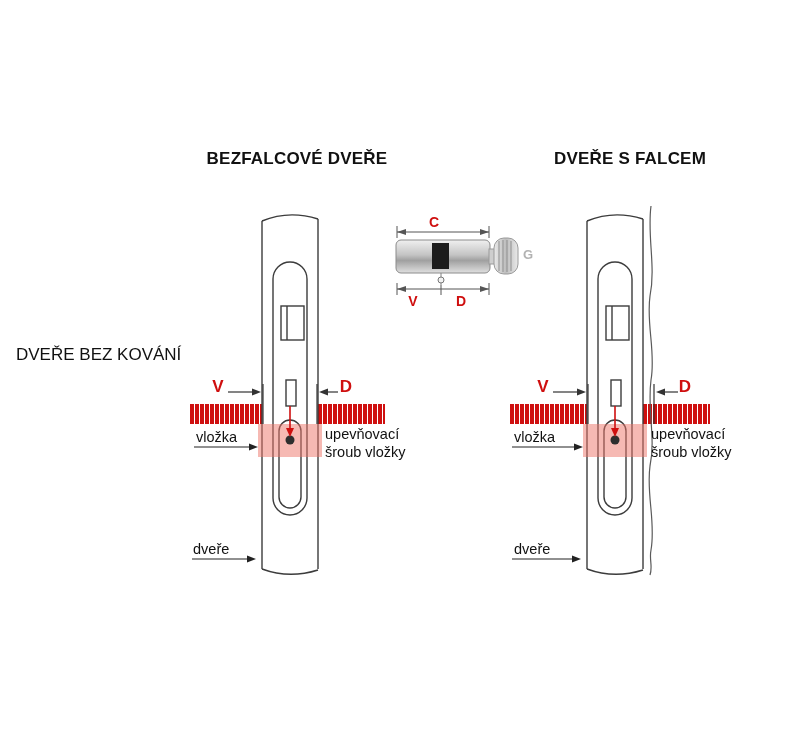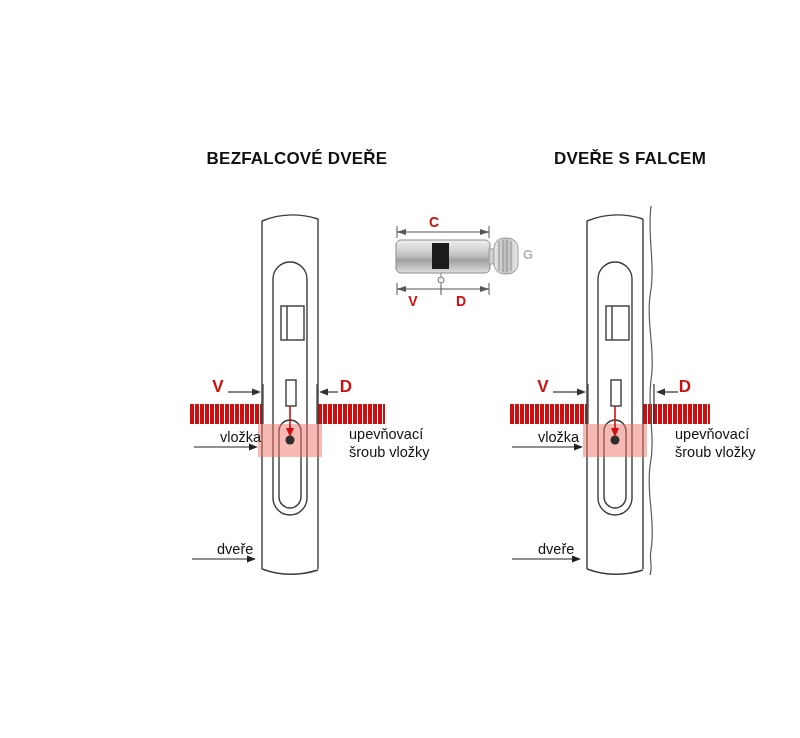--- a/index.html
+++ b/index.html
@@ -8,21 +8,21 @@
     font-family:"Liberation Sans",sans-serif;overflow:hidden;
   }
   .title{
     position:absolute;font-size:17px;font-weight:bold;color:#111;
     text-align:center;letter-spacing:.2px;white-space:nowrap;
   }
   .side-note{
     position:absolute;font-size:17px;color:#111;white-space:nowrap;
   }
   .lbl{
-    position:absolute;font-size:14.5px;color:#111;white-space:nowrap;line-height:18px;margin-left:24px;
+    position:absolute;font-size:14.5px;color:#111;white-space:nowrap;line-height:18px;
   }
   .red-letter{
     position:absolute;font-size:17px;font-weight:bold;color:#cf0f0f;
     text-align:center;width:16px;white-space:nowrap;
   }
   .red-letter.small{font-size:14px;}
   .gray-letter{
     position:absolute;font-size:13px;font-weight:bold;color:#b2b2b2;white-space:nowrap;
   }
   .ruler{
@@ -150,20 +150,21 @@
         <line x1="441" y1="285" x2="441" y2="295"></line>
         <line x1="397" y1="289" x2="489" y2="289"></line>
         <polygon points="397,289 406,286 406,292" stroke="none"></polygon>
         <polygon points="489,289 480,286 480,292" stroke="none"></polygon>
       </g>
     </g>
   </svg>
 
   <div class="title" style="left:515px;top:149px;width:230px;">DVEŘE S FALCEM</div>
   <div class="title" style="left:182px;top:149px;width:230px;">BEZFALCOVÉ DVEŘE</div>
+  <div class="side-note" style="left:16px;top:345px;">DVEŘE BEZ KOVÁNÍ</div>
 
   <div class="red-letter small" style="left:426px;top:214px;">C</div>
   <div class="red-letter small" style="left:405px;top:293px;">V</div>
   <div class="red-letter small" style="left:453px;top:293px;">D</div>
   <div class="gray-letter" style="left:523px;top:247px;">G</div>
 
   <div class="red-letter" style="left:210px;top:377px;">V</div>
   <div class="red-letter" style="left:338px;top:377px;">D</div>
   <div class="lbl" style="left:196px;top:428px;">vložka</div>
   <div class="lbl" style="left:325px;top:425px;">

